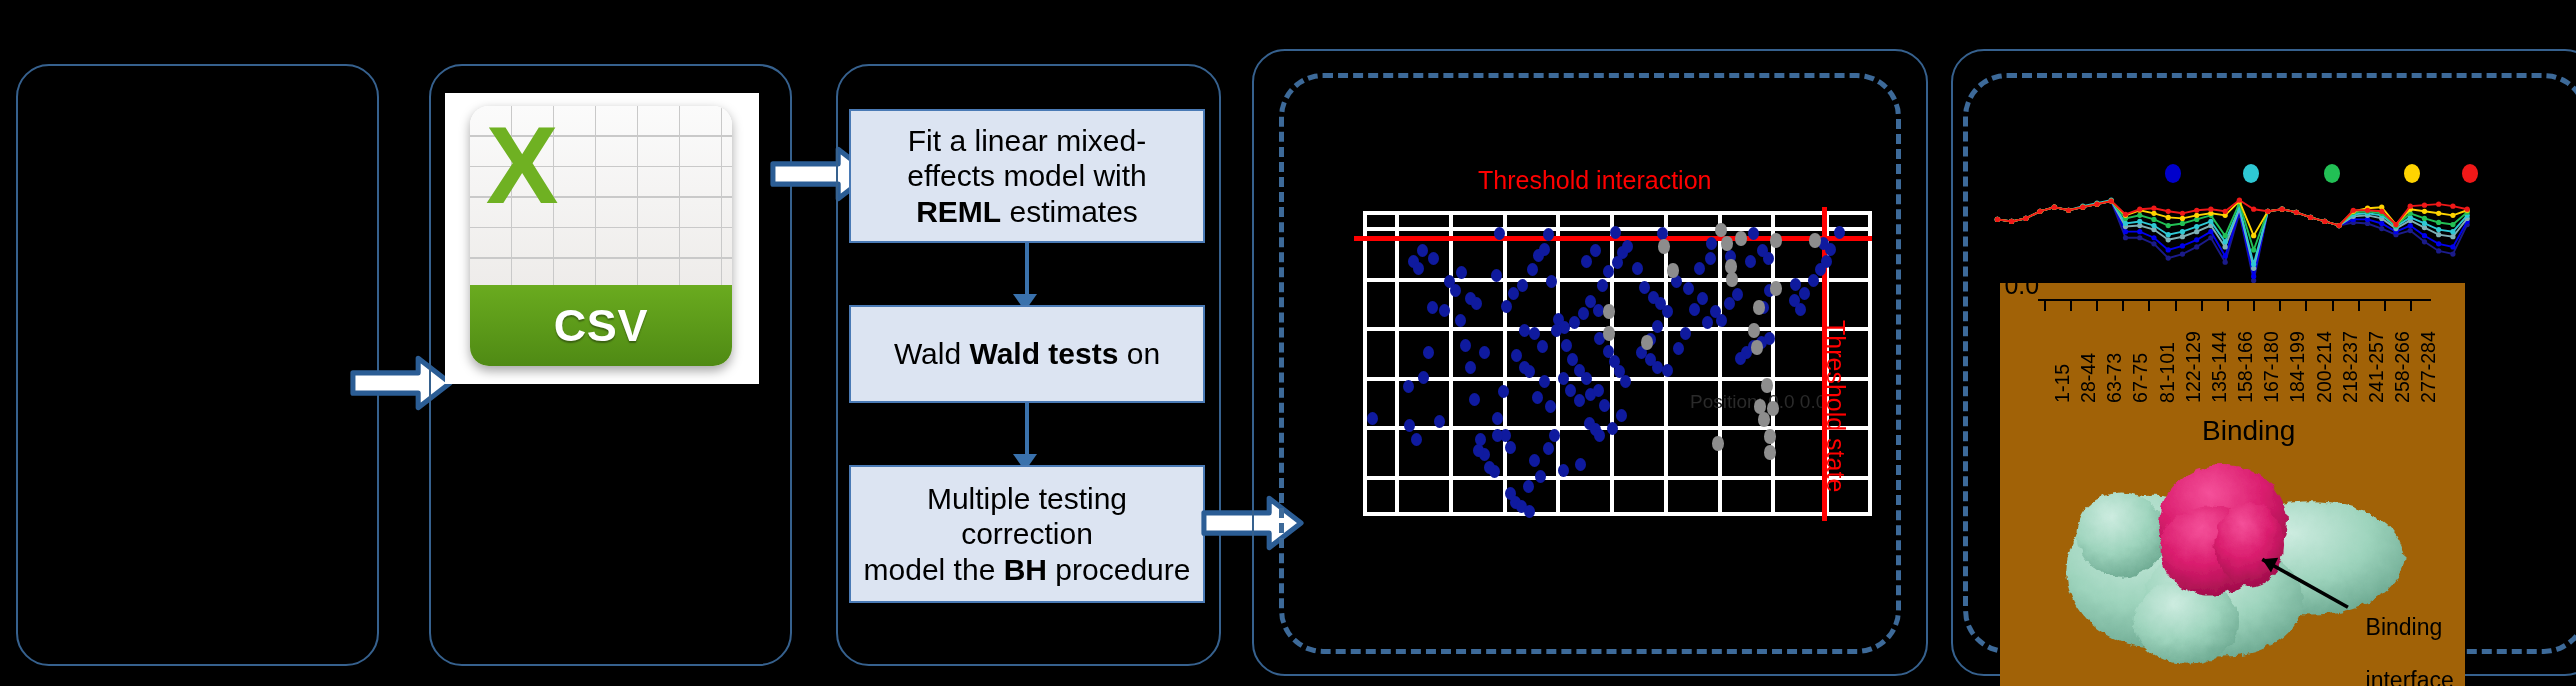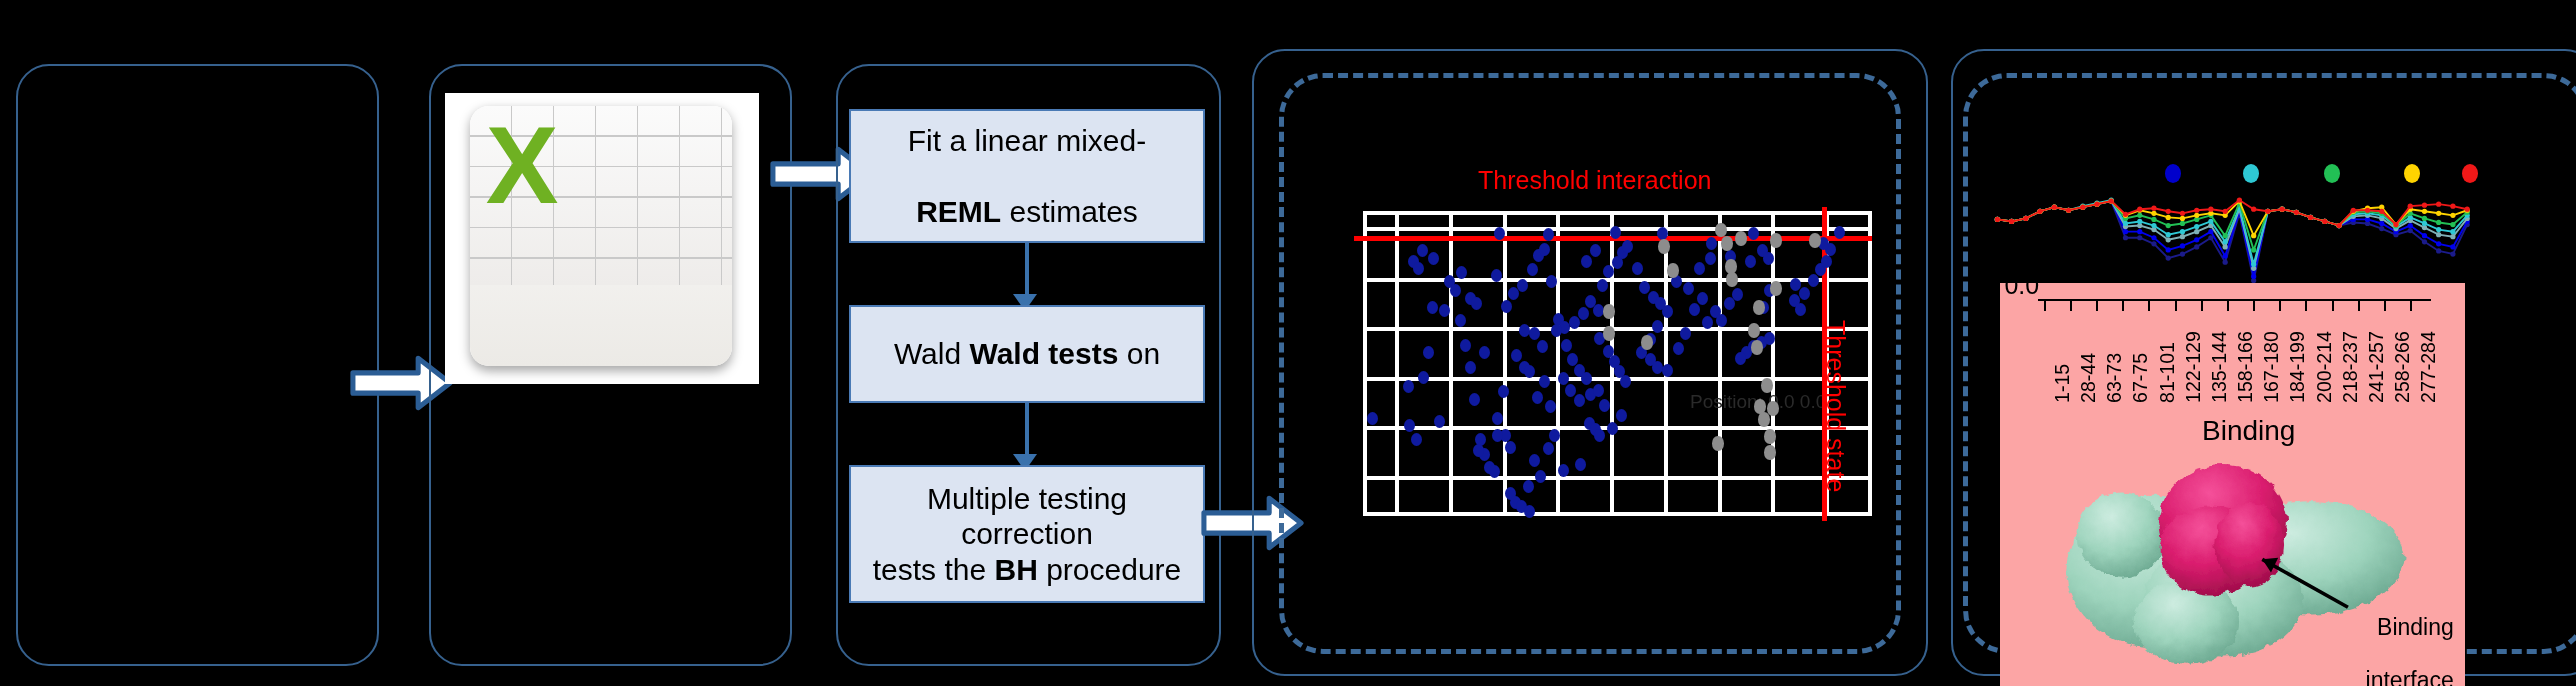--- a/index.html
+++ b/index.html
@@ -44,21 +44,21 @@
   .scatter .thresh-v{position:absolute;background:#ff0000;width:5.1px;}
   .lbl-interaction{position:absolute;color:#ff0000;font-size:25px;white-space:nowrap;}
   .lbl-state{position:absolute;color:#ff0000;font-size:25px;white-space:nowrap;
              transform-origin:0 0;transform:rotate(90deg);}
   .dot{position:absolute;border-radius:50%;}
   .dot.b{background:#0f1a9e;}
   .dot.g{background:#8d8d8d;}
   .ghost{position:absolute;color:#2a2a2a;font-size:19px;white-space:nowrap;}
 
   
-  .whitecard{position:absolute;background:#fca5a5;overflow:hidden;text-align:right;}
+  .whitecard{position:absolute;background:#a16207;overflow:hidden;}
   .linechart{position:absolute;}
   .legend-dot{position:absolute;border-radius:50%;}
   .axis0{position:absolute;color:#000;font-size:25px;}
   .pep-lbl{position:absolute;color:#000;font-size:19.6px;white-space:nowrap;
            transform-origin:0 0;transform:rotate(-90deg);}
   .pep-axis-title{position:absolute;color:#000;font-size:28px;}
   .tickrow{position:absolute;border-top:2.2px solid #000;}
   .tick{position:absolute;width:2.2px;background:#000;top:0;height:10.2px;}
   .binding-lbl{position:absolute;color:#000;font-size:23px;line-height:1.15;white-space:pre;}
 
@@ -78,54 +78,57 @@
 
 <div class="panel" style="left:429px;top:64px;width:363px;height:602px;"></div>
 
 <div class="csv-wrap" style="left:445px;top:93px;width:314px;height:291px;">
   <div class="csv-icon" style="left:25px;top:13px;width:262px;height:260px;">
     <div class="csv-grid" style="background:
            repeating-linear-gradient(to right, transparent 0 41px, #c9c9c9 41px 42px),
            repeating-linear-gradient(to bottom, transparent 0 29px, #c9c9c9 29px 30.5px),
            linear-gradient(#fbfbfb,#eeecea);"></div>
     <div class="csv-x">X</div>
+    <div class="csv-band">
+      <span>CSV</span>
+    </div>
   </div>
 </div>
 
 <div class="arrow" style="left:770px;top:145px;">
   <svg width="103" height="58" viewBox="0 0 142 80">
     <path d="M4 26 H94 V6 L138 40 L94 74 V54 H4 Z" fill="#ffffff" stroke="#2b5d95" stroke-width="7" stroke-linejoin="round"></path>
   </svg>
 </div>
 
 <div class="panel" style="left:836px;top:64px;width:385px;height:602px;"></div>
 
 <div class="procbox" style="left:849px;top:109px;width:356px;height:134px;">
   <div>
     <span>Fit a linear mixed-</span><br>
-    <br>
+    <span>effects model with</span><br>
     <b>REML</b><span> estimates</span>
   </div>
 </div>
 <div class="vconnect" style="left:1025px;top:243px;height:54px;"></div>
 <div class="vconnect-head" style="left:1013px;top:294px;"></div>
 
 <div class="procbox" style="left:849px;top:305px;width:356px;height:98px;">
   <div>
     <span>Wald </span><b>Wald tests</b><span> on</span><br>
   </div>
 </div>
 <div class="vconnect" style="left:1025px;top:403px;height:54px;"></div>
 <div class="vconnect-head" style="left:1013px;top:454px;"></div>
 
 <div class="procbox" style="left:849px;top:465px;width:356px;height:138px;">
   <div>
     <span>Multiple testing</span><br>
     <span>correction</span><br>
-    <span>tests the </span><b>BH</b><span> procedure</span>
+    <span>model the </span><b>BH</b><span> procedure</span>
   </div>
 </div>
 
 <div class="arrow" style="left:1201px;top:494px;">
   <svg width="103" height="58" viewBox="0 0 142 80">
     <path d="M4 26 H94 V6 L138 40 L94 74 V54 H4 Z" fill="#ffffff" stroke="#2b5d95" stroke-width="7" stroke-linejoin="round"></path>
   </svg>
 </div>
 
 <div class="panel" style="left:1252px;top:49px;width:676px;height:627px;"></div>

